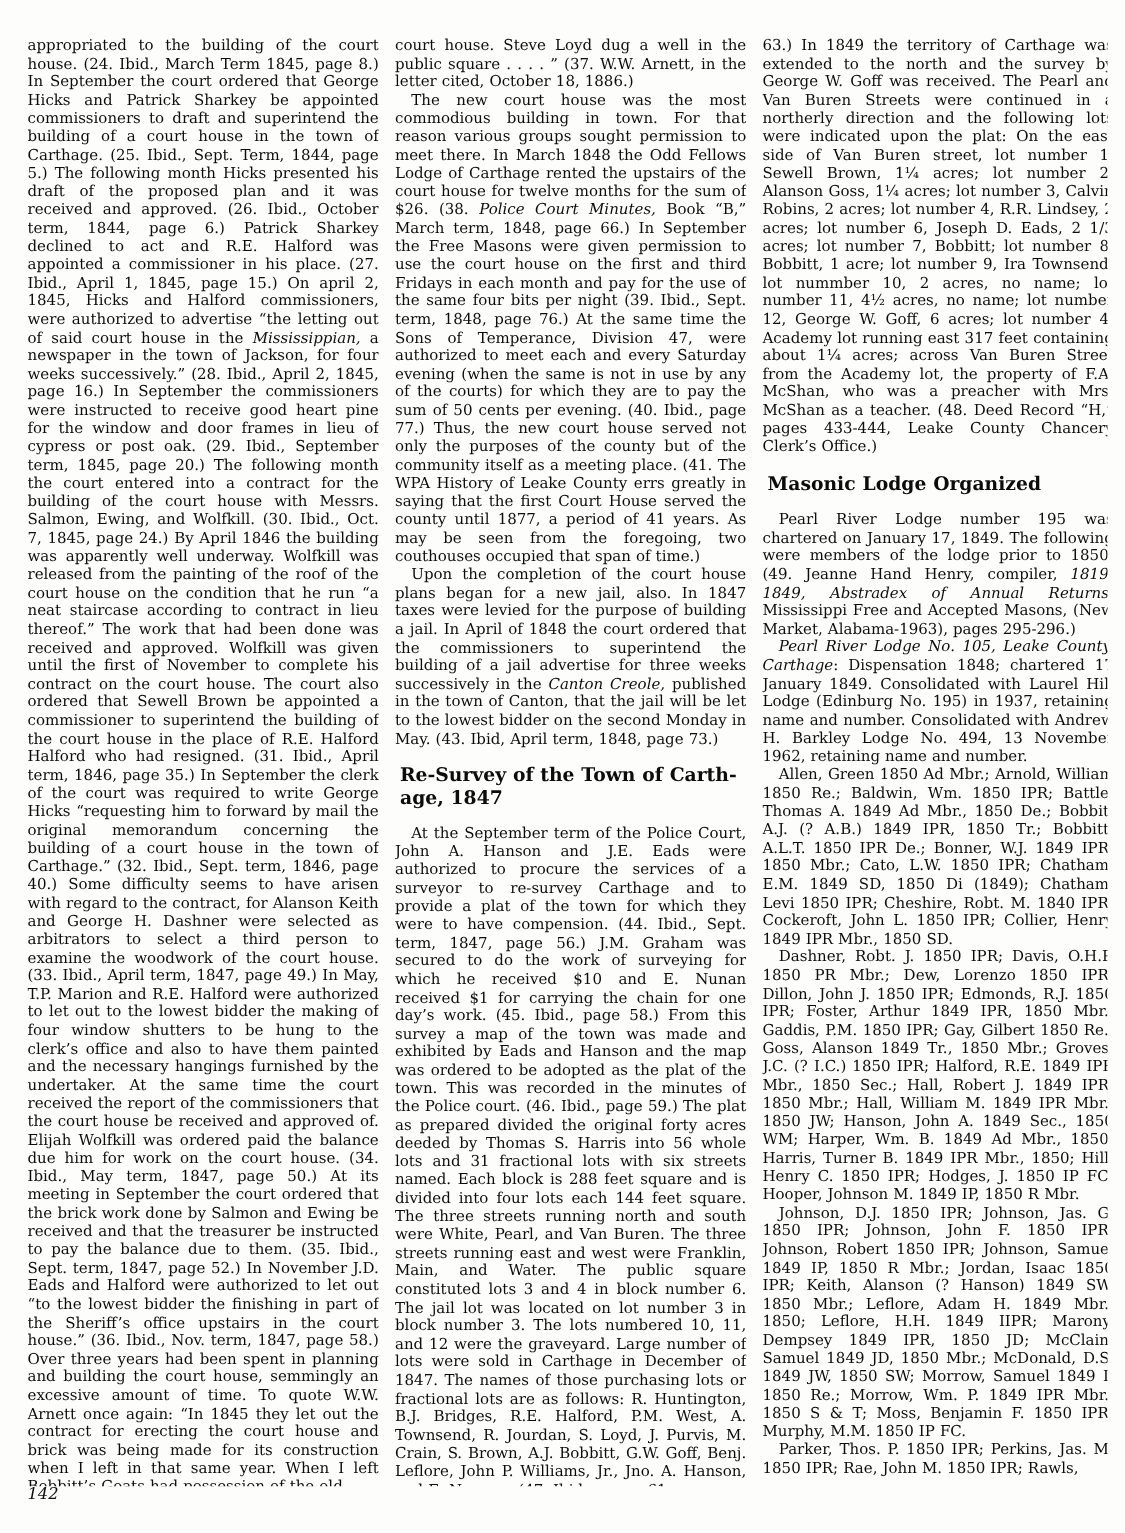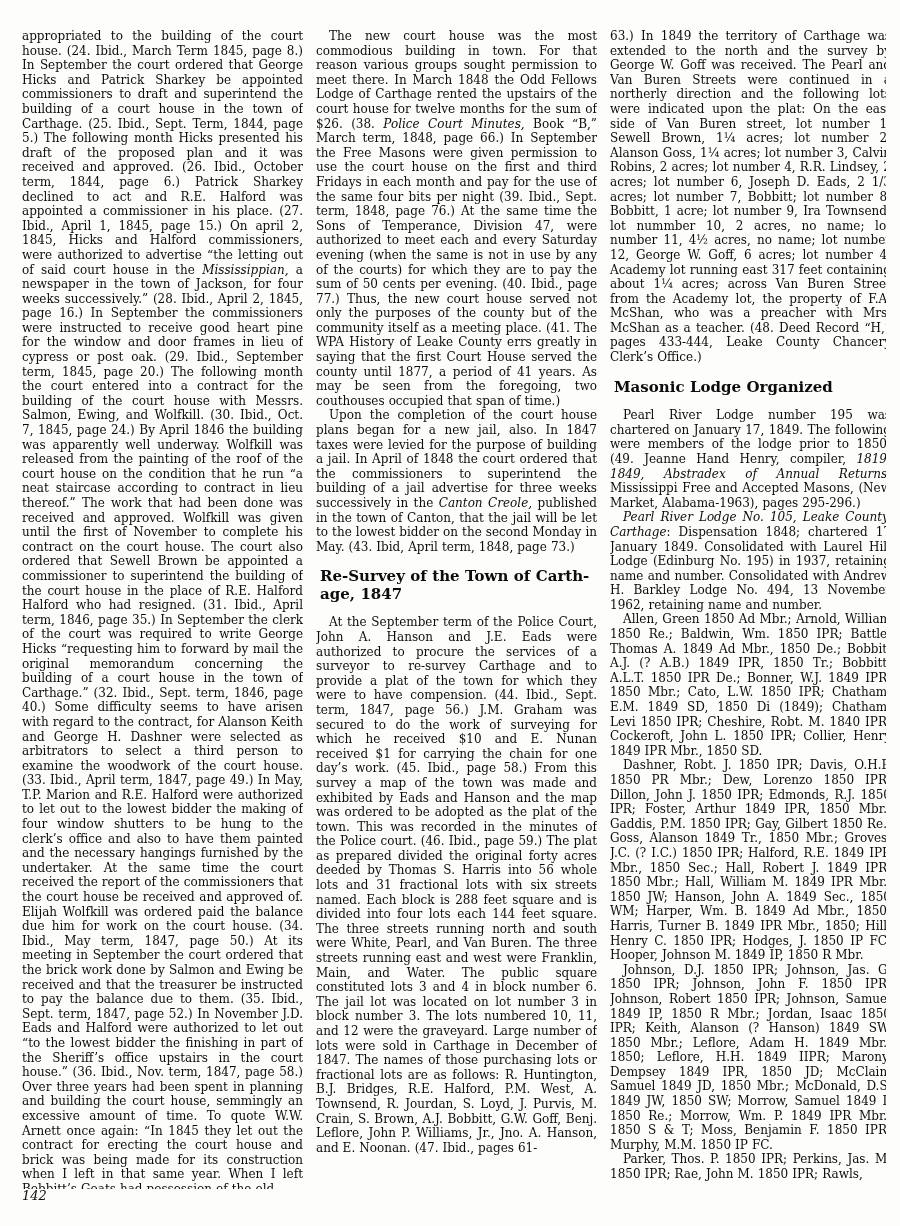--- a/index.html
+++ b/index.html
@@ -62,20 +62,21 @@
 </style>
 </head>
 <body>
 
 <div class="page">
   <div class="cols">
     <div class="col">
         <p><span>appropriated to the building of the court house. (24. Ibid., March Term 1845, page 8.) In September the court ordered that George Hicks and Patrick Sharkey be appointed commissioners to draft and superintend the building of a court house in the town of Carthage. (25. Ibid., Sept. Term, 1844, page 5.) The following month Hicks presented his draft of the proposed plan and it was received and approved. (26. Ibid., October term, 1844, page 6.) Patrick Sharkey declined to act and R.E. Halford was appointed a commissioner in his place. (27. Ibid., April 1, 1845, page 15.) On april 2, 1845, Hicks and Halford commissioners, were authorized to advertise “the letting out of said court house in the </span><span class="it">Mississippian,</span><span> a newspaper in the town of Jackson, for four weeks successively.” (28. Ibid., April 2, 1845, page 16.) In September the commissioners were instructed to receive good heart pine for the window and door frames in lieu of cypress or post oak. (29. Ibid., September term, 1845, page 20.) The following month the court entered into a contract for the building of the court house with Messrs. Salmon, Ewing, and Wolfkill. (30. Ibid., Oct. 7, 1845, page 24.) By April 1846 the building was apparently well underway. Wolfkill was released from the painting of the roof of the court house on the condition that he run “a neat staircase according to contract in lieu thereof.” The work that had been done was received and approved. Wolfkill was given until the first of November to complete his contract on the court house. The court also ordered that Sewell Brown be appointed a commissioner to superintend the building of the court house in the place of R.E. Halford Halford who had resigned. (31. Ibid., April term, 1846, page 35.) In September the clerk of the court was required to write George Hicks “requesting him to forward by mail the original memorandum concerning the building of a court house in the town of Carthage.” (32. Ibid., Sept. term, 1846, page 40.) Some difficulty seems to have arisen with regard to the contract, for Alanson Keith and George H. Dashner were selected as arbitrators to select a third person to examine the woodwork of the court house. (33. Ibid., April term, 1847, page 49.) In May, T.P. Marion and R.E. Halford were authorized to let out to the lowest bidder the making of four window shutters to be hung to the clerk’s office and also to have them painted and the necessary hangings furnished by the undertaker. At the same time the court received the report of the commissioners that the court house be received and approved of. Elijah Wolfkill was ordered paid the balance due him for work on the court house. (34. Ibid., May term, 1847, page 50.) At its meeting in September the court ordered that the brick work done by Salmon and Ewing be received and that the treasurer be instructed to pay the balance due to them. (35. Ibid., Sept. term, 1847, page 52.) In November J.D. Eads and Halford were authorized to let out “to the lowest bidder the finishing in part of the Sheriff’s office upstairs in the court house.” (36. Ibid., Nov. term, 1847, page 58.) Over three years had been spent in planning and building the court house, semmingly an excessive amount of time. To quote W.W. Arnett once again: “In 1845 they let out the contract for erecting the court house and brick was being made for its construction when I left in that same year. When I left Bobbitt’s Goats had possession of the old</span></p>
       </div>
     <div class="col">
+        <p><span>court house. Steve Loyd dug a well in the public square . . . . ” (37. W.W. Arnett, in the letter cited, October 18, 1886.)</span></p>
         <p class="indent"><span>The new court house was the most commodious building in town. For that reason various groups sought permission to meet there. In March 1848 the Odd Fellows Lodge of Carthage rented the upstairs of the court house for twelve months for the sum of $26. (38. </span><span class="it">Police Court Minutes,</span><span> Book “B,” March term, 1848, page 66.) In September the Free Masons were given permission to use the court house on the first and third Fridays in each month and pay for the use of the same four bits per night (39. Ibid., Sept. term, 1848, page 76.) At the same time the Sons of Temperance, Division 47, were authorized to meet each and every Saturday evening (when the same is not in use by any of the courts) for which they are to pay the sum of 50 cents per evening. (40. Ibid., page 77.) Thus, the new court house served not only the purposes of the county but of the community itself as a meeting place. (41. The WPA History of Leake County errs greatly in saying that the first Court House served the county until 1877, a period of 41 years. As may be seen from the foregoing, two couthouses occupied that span of time.)</span></p>
         <p class="indent"><span>Upon the completion of the court house plans began for a new jail, also. In 1847 taxes were levied for the purpose of building a jail. In April of 1848 the court ordered that the commissioners to superintend the building of a jail advertise for three weeks successively in the </span><span class="it">Canton Creole,</span><span> published in the town of Canton, that the jail will be let to the lowest bidder on the second Monday in May. (43. Ibid, April term, 1848, page 73.)</span></p>
         <h2>Re-Survey of the Town of Carth-<br>age, 1847</h2>
         <p class="indent"><span>At the September term of the Police Court, John A. Hanson and J.E. Eads were authorized to procure the services of a surveyor to re-survey Carthage and to provide a plat of the town for which they were to have compension. (44. Ibid., Sept. term, 1847, page 56.) J.M. Graham was secured to do the work of surveying for which he received $10 and E. Nunan received $1 for carrying the chain for one day’s work. (45. Ibid., page 58.) From this survey a map of the town was made and exhibited by Eads and Hanson and the map was ordered to be adopted as the plat of the town. This was recorded in the minutes of the Police court. (46. Ibid., page 59.) The plat as prepared divided the original forty acres deeded by Thomas S. Harris into 56 whole lots and 31 fractional lots with six streets named. Each block is 288 feet square and is divided into four lots each 144 feet square. The three streets running north and south were White, Pearl, and Van Buren. The three streets running east and west were Franklin, Main, and Water. The public square constituted lots 3 and 4 in block number 6. The jail lot was located on lot number 3 in block number 3. The lots numbered 10, 11, and 12 were the graveyard. Large number of lots were sold in Carthage in December of 1847. The names of those purchasing lots or fractional lots are as follows: R. Huntington, B.J. Bridges, R.E. Halford, P.M. West, A. Townsend, R. Jourdan, S. Loyd, J. Purvis, M. Crain, S. Brown, A.J. Bobbitt, G.W. Goff, Benj. Leflore, John P. Williams, Jr., Jno. A. Hanson, and E. Noonan. (47. Ibid., pages 61-</span></p>
       </div>
     <div class="col">
         <p><span>63.) In 1849 the territory of Carthage was extended to the north and the survey by George W. Goff was received. The Pearl and Van Buren Streets were continued in a northerly direction and the following lots were indicated upon the plat: On the east side of Van Buren street, lot number 1, Sewell Brown, 1¼ acres; lot number 2, Alanson Goss, 1¼ acres; lot number 3, Calvin Robins, 2 acres; lot number 4, R.R. Lindsey, 2 acres; lot number 6, Joseph D. Eads, 2 1/3 acres; lot number 7, Bobbitt; lot number 8, Bobbitt, 1 acre; lot number 9, Ira Townsend; lot nummber 10, 2 acres, no name; lot number 11, 4½ acres, no name; lot number 12, George W. Goff, 6 acres; lot number 4, Academy lot running east 317 feet containing about 1¼ acres; across Van Buren Street from the Academy lot, the property of F.A. McShan, who was a preacher with Mrs. McShan as a teacher. (48. Deed Record “H,” pages 433-444, Leake County Chancery Clerk’s Office.)</span></p>
         <h2>Masonic Lodge Organized</h2>
         <p class="indent"><span>Pearl River Lodge number 195 was chartered on January 17, 1849. The following were members of the lodge prior to 1850: (49. Jeanne Hand Henry, compiler, </span><span class="it">1819-1849, Abstradex of Annual Returns,</span><span> Mississippi Free and Accepted Masons, (New Market, Alabama-1963), pages 295-296.)</span></p>
         <p class="indent"><span class="it">Pearl River Lodge No. 105, Leake County, Carthage</span><span>: Dispensation 1848; chartered 17 January 1849. Consolidated with Laurel Hill Lodge (Edinburg No. 195) in 1937, retaining name and number. Consolidated with Andrew H. Barkley Lodge No. 494, 13 November 1962, retaining name and number.</span></p>

